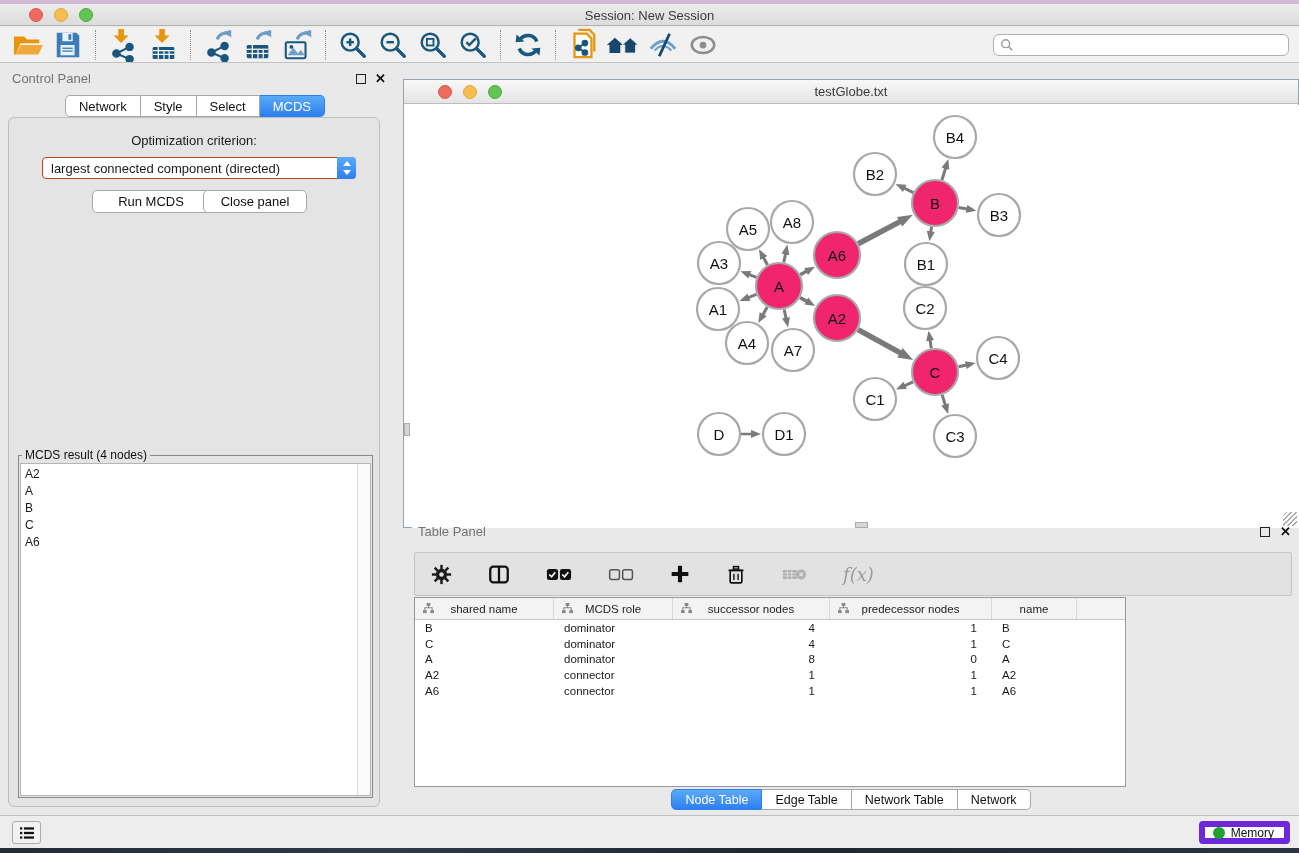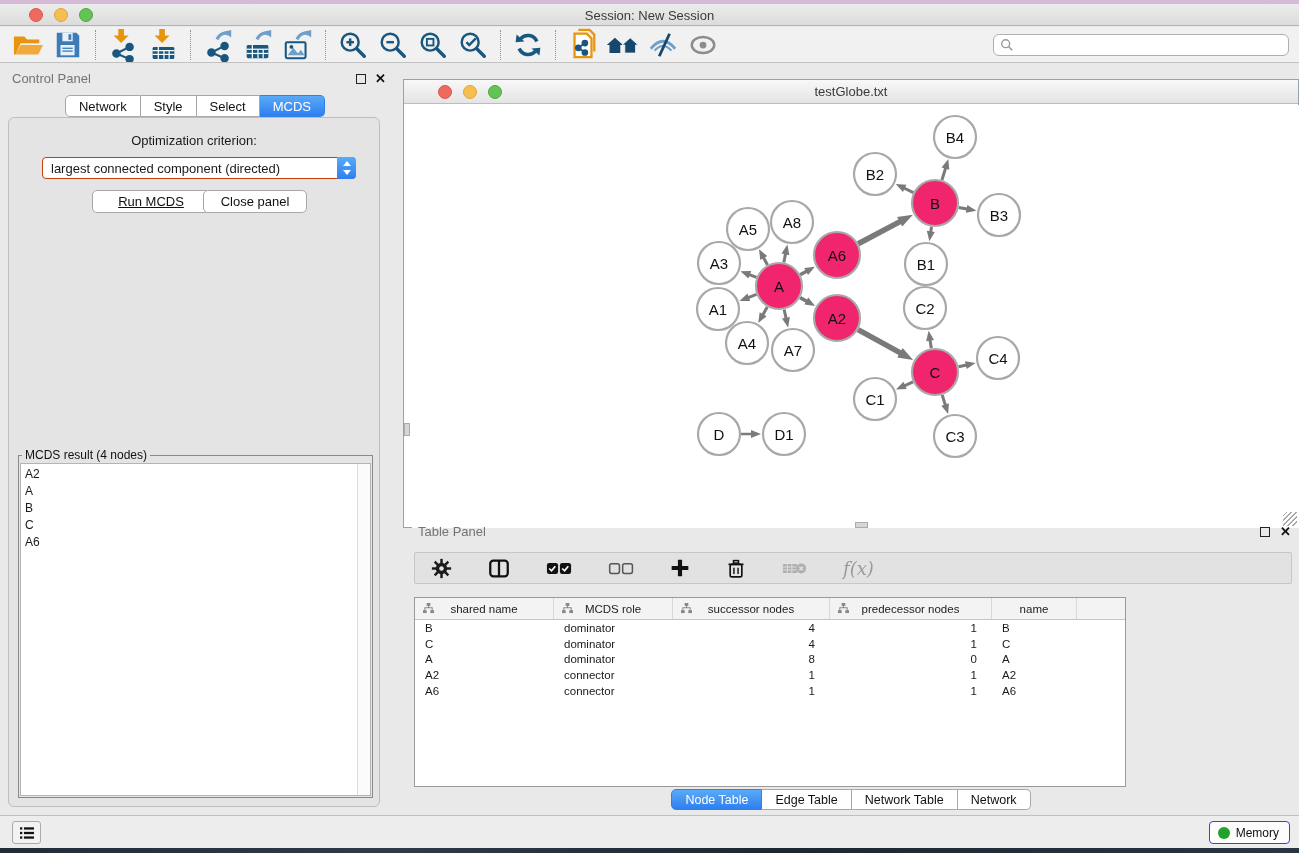--- a/index.html
+++ b/index.html
@@ -55,21 +55,21 @@
   #criterion-select .sel-text { padding-left:8px; flex:1; white-space:nowrap; }
   .stepper { width:19px; height:22px; margin:-1px; border-radius:0 4px 4px 0;
     background:linear-gradient(#5AAAF8,#2E7FEF); position:relative; flex:0 0 auto; }
   .stepper:before, .stepper:after { content:""; position:absolute; left:5.5px;
     border-left:4px solid transparent; border-right:4px solid transparent; }
   .stepper:before { top:4px; border-bottom:5px solid #fff; }
   .stepper:after  { bottom:4px; border-top:5px solid #fff; }
   .cp-btn { position:absolute; top:72px; height:23px; background:#fff;
     border:1px solid #A8A8A8; border-radius:5px; font-size:13px; color:#111;
     font-family:"Liberation Sans",sans-serif; }
-  #run-btn { left:83px; width:118px;text-decoration:underline; } #close-panel-btn { left:194px; width:104px; }
+  #run-btn { left:83px; width:118px; } #close-panel-btn { left:194px; width:104px; }
   #result-fieldset { position:absolute; left:9px; top:330px; width:355px; height:350px;
     border:1px solid #8A8A8A; padding:1px; }
   #result-fieldset legend { font-size:12px; color:#111; padding:0 3px; margin-left:2px; }
   #result-list { width:100%; height:100%; background:#fff; border:1px solid #B5B5B5;
     position:relative; font-size:12px; line-height:17px; padding:2px 16px 2px 4px; overflow:hidden; }
   #result-scrollbar { position:absolute; right:0; top:0; bottom:0; width:13px;
     background:#FBFBFB; border-left:1px solid #DCDCDC; }
   
   #network-window { position:absolute; left:403px; top:63px; width:896px; height:449px;
     background:#fff; border:1px solid #96A2B2;margin-top:16px; }
@@ -83,21 +83,21 @@
   #nw-left-tick { position:absolute; left:0; top:343px; width:6px; height:13px;
     background:#D6D6D6; border:1px solid #ABABAB; }
   #nw-bottom-tick { position:absolute; left:443px; bottom:0; width:13px; height:6px;
     background:#D6D6D6; border:1px solid #ABABAB; }
   #nw-grip { position:absolute; right:1px; bottom:1px; width:14px; height:14px;
     background:repeating-linear-gradient(135deg, transparent 0 2.2px, #A8A8A8 2.2px 3.4px); }
   
   #table-panel { position:absolute; left:403px; top:516px; width:896px; height:299px; }
   #tp-title { position:absolute; left:15px; top:8px; }
   #tp-float { left:857px; top:11px; } #tp-close { left:877px; top:9px; }
-  #tp-toolbar { position:absolute; left:11px; top:36px; width:878px; height:32px;
+  #tp-toolbar { position:absolute; left:11px; top:36px; width:878px; height:44px;
     background:#E2E2E2; border:1px solid #C6C6C6; border-radius:2px;
     display:flex; align-items:center; padding-left:16px; gap:36px; }
   .tpi { display:flex; align-items:center; justify-content:center; }
   #fx-btn { font-family:"DejaVu Serif", serif; font-style:italic; font-size:18px; color:#9A9A9A; }
   #tp-table { position:absolute; left:11px; top:81px; width:712px; height:190px;
     background:#fff; border:1px solid #9A9A9A; overflow:hidden; font-size:11.5px; }
   #tp-head { display:flex; height:22px; background:#F3F3F3; border-bottom:1px solid #C6C6C6; }
   .hcell { position:relative; display:flex; align-items:center; justify-content:center;
     border-right:1px solid #D8D8D8; color:#222; flex:0 0 auto; }
   .hcell .hicon { position:absolute; left:8px; top:5px; }
@@ -107,21 +107,21 @@
   .al { text-align:left; } .ar { text-align:right; }
   #tp-tabs { top:273px; }
   #tp-tabs .tab { height:21px; line-height:20px; font-size:12.5px; }
   
   #statusbar { position:absolute; left:0; top:815px; width:1299px; height:33px;
     background:#EDEDED; border-top:1px solid #BFBFBF; }
   #list-btn { position:absolute; left:12px; top:5px; width:29px; height:23px;
     background:#F2F2F2; border:1px solid #ABABAB; border-radius:3px;
     display:flex; align-items:center; justify-content:center; }
   #memory-btn { position:absolute; right:9px; top:5px; height:23px; padding:0 10px 0 8px;
-    background:#FDFDFD; border:1px solid #6d28d9; border-radius:4px;
+    background:#FDFDFD; border:6px solid #6d28d9; border-radius:4px;
     display:flex; align-items:center; gap:6px; font-size:12px; color:#111;
     font-family:"Liberation Sans",sans-serif; }
   #memory-dot { width:12px; height:12px; border-radius:50%; background:#1FA32B; }
 </style>
 </head>
 <body>
 
 <div id="desktop-top"></div>
 
 <div id="titlebar">

